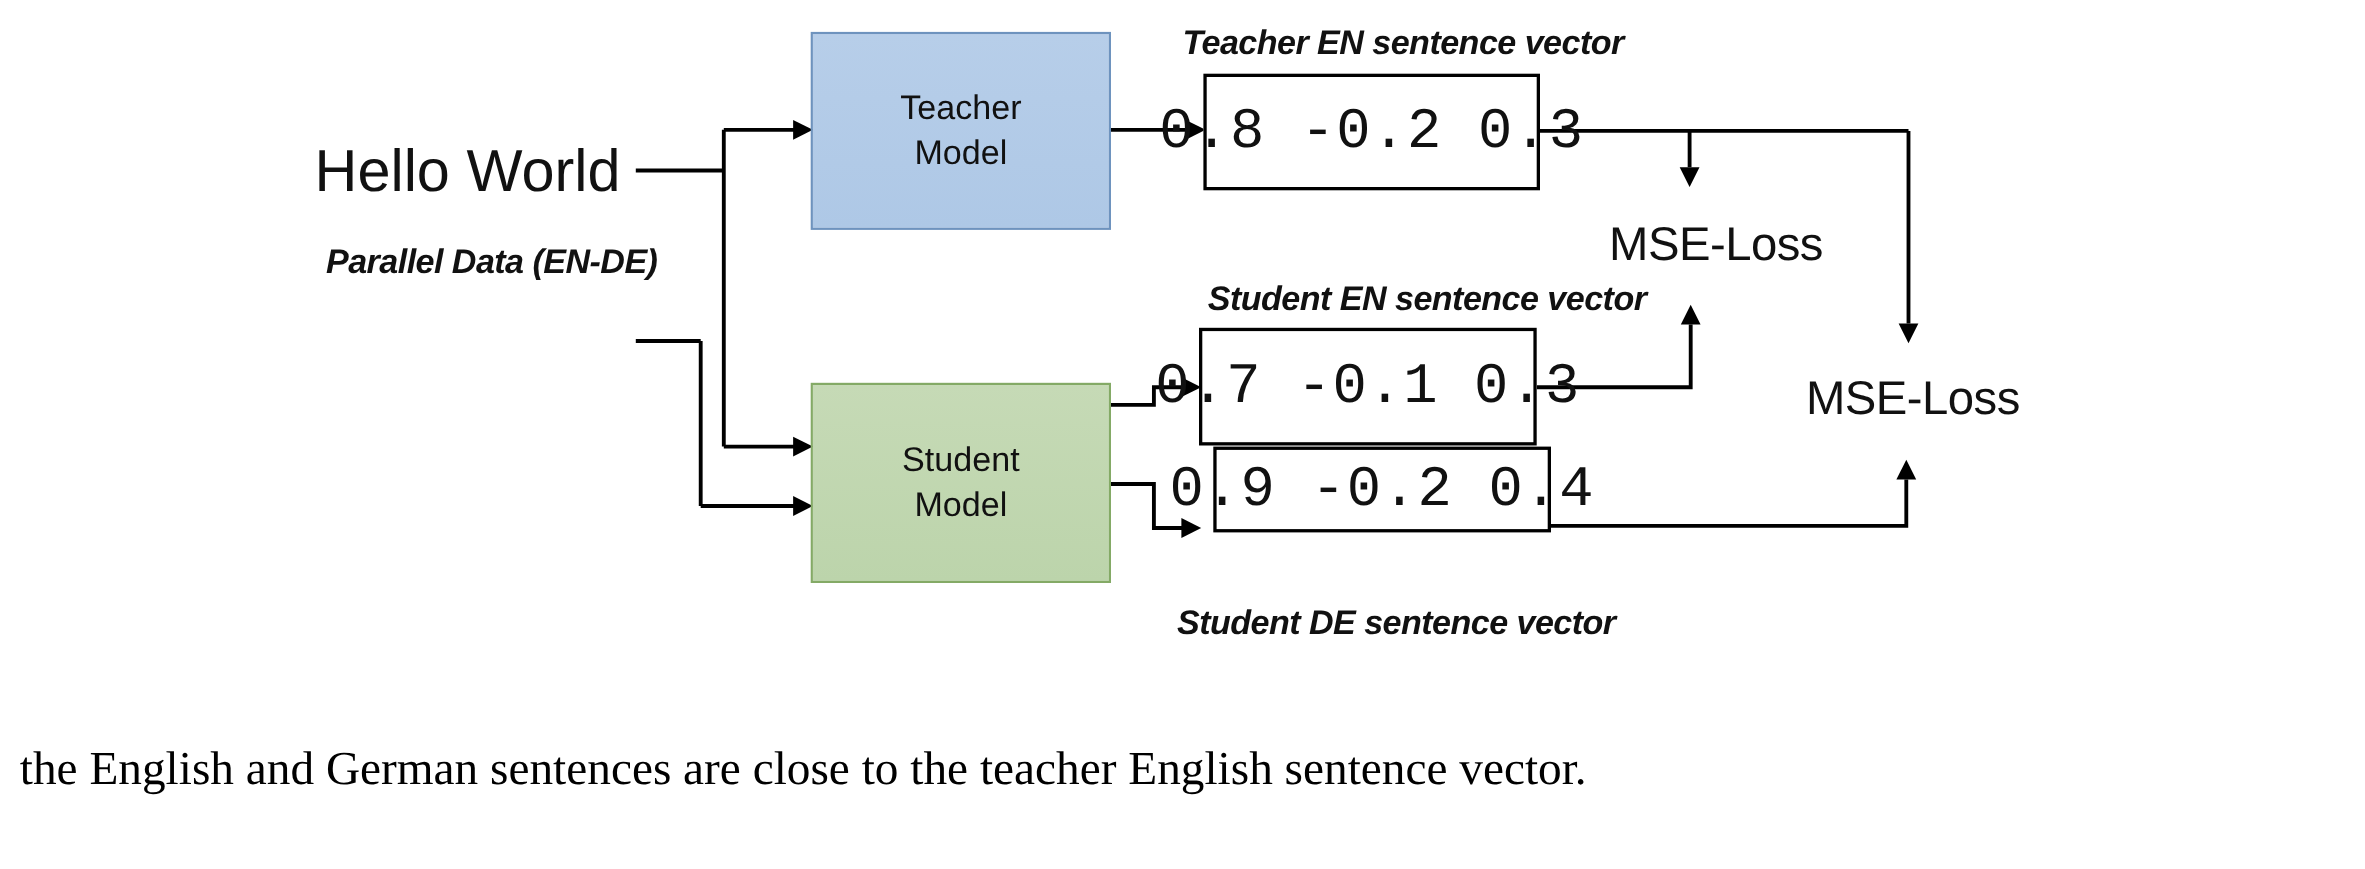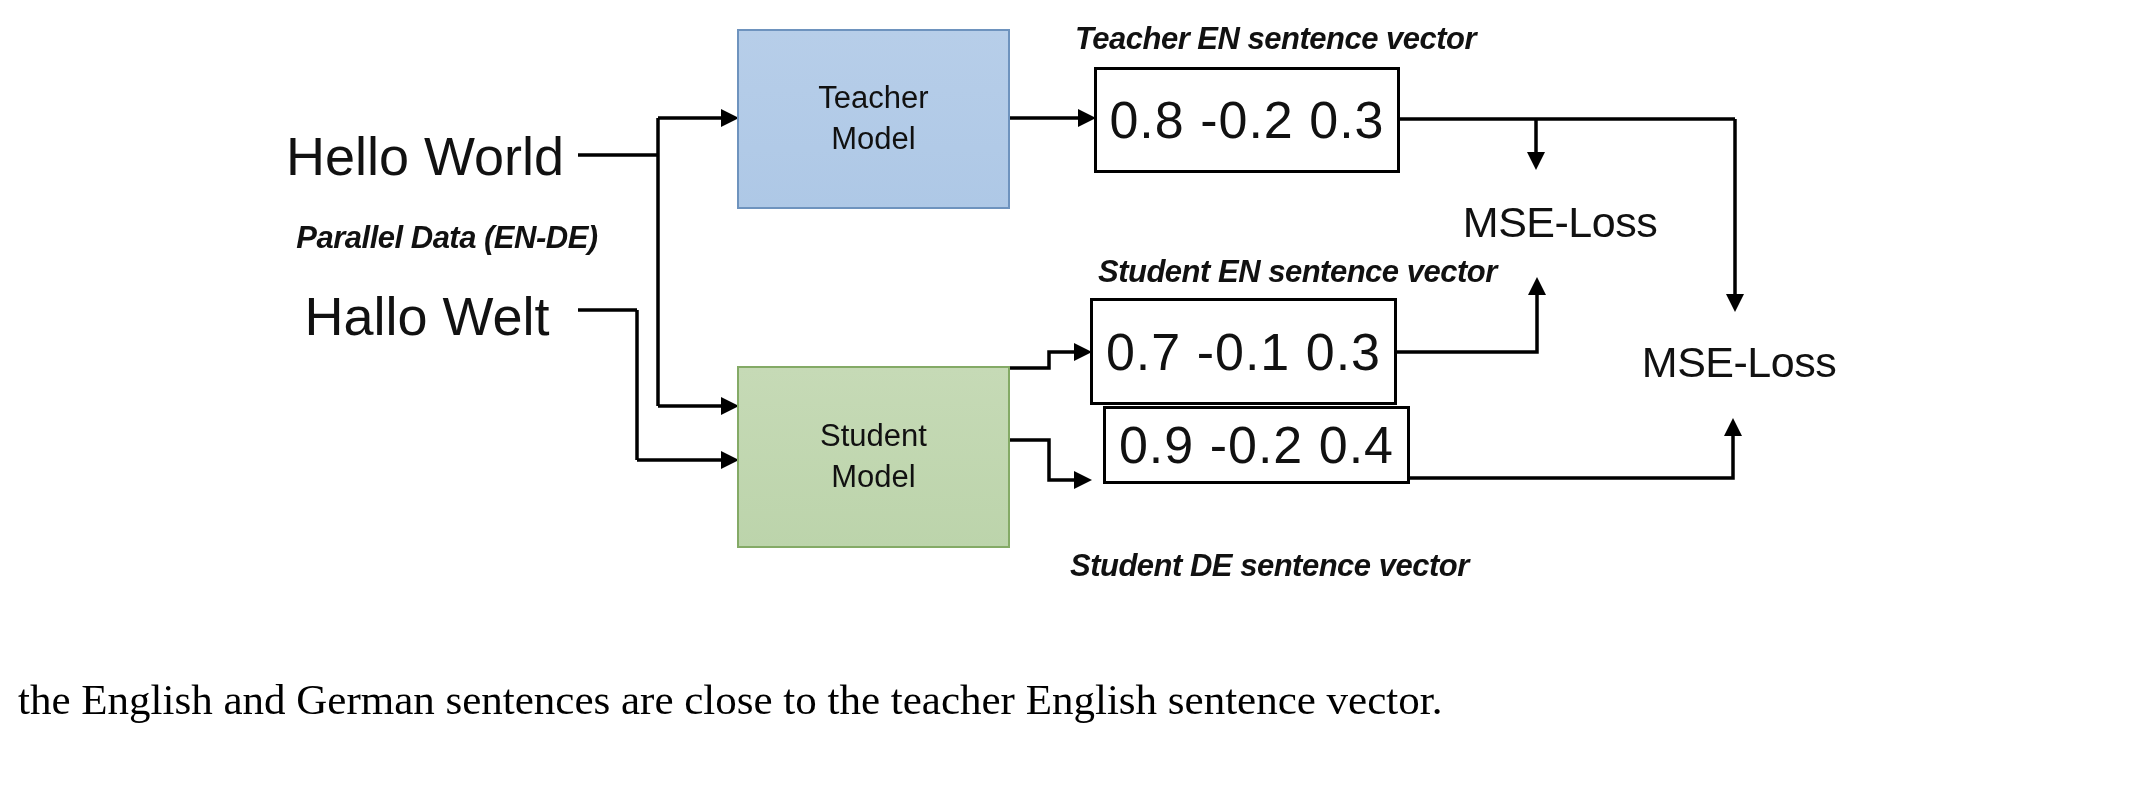--- a/index.html
+++ b/index.html
@@ -23,28 +23,28 @@
   .model-box{
     display:flex;align-items:center;justify-content:center;text-align:center;
     font-size:31px;line-height:1.32;white-space:pre-line;
   }
   #teacher-box{
     left:737px;top:29px;width:273px;height:180px;
     background:linear-gradient(180deg,var(--teacher_fill) 0%,var(--teacher_fill2) 100%);
     border:2px solid var(--teacher_border);
   }
   #student-box{
-    left:737px;top:366px;width:273px;height:182px;
+    left:737px;top:348px;width:273px;height:182px;
     background:linear-gradient(180deg,var(--student_fill) 0%,var(--student_fill2) 100%);
     border:2px solid var(--student_border);
   }
   .vec-box{
     background:var(--background);border:3.5px solid var(--line);
     display:flex;align-items:center;justify-content:center;
-    font-size:52px;white-space:nowrap;letter-spacing:1px;
+    font-size:52px;white-space:nowrap;letter-spacing:1px;font-family:Liberation Mono, monospace;
   }
   #vec-teacher-en{left:1094px;top:67px;width:306px;height:106px;}
   #vec-student-en{left:1090px;top:298px;width:307px;height:107px;}
   #vec-student-de{left:1090px;top:406px;width:307px;height:78px;margin-left:13px;}
   .mse{font-size:43px;font-weight:500;white-space:nowrap;letter-spacing:-0.5px;margin-left:24px;}
   #mse-en{left:1433px;top:198px;width:206px;text-align:center;}
   #mse-de{left:1612px;top:338px;width:206px;text-align:center;}
 
   #hello-world{left:240px;top:127px;width:370px;text-align:center;}
   #parallel-data{left:262px;top:220px;width:370px;text-align:center;}
@@ -92,21 +92,20 @@
     <polygon points="1092,480 1074,471 1074,489"></polygon>
 
     <path d="M1397 352 H1537 V295"></path>
     <polygon points="1537,277 1528,295 1546,295"></polygon>
     <path d="M1397 478 H1733 V436"></path>
     <polygon points="1733,418 1724,436 1742,436"></polygon>
   </svg>
 
   <div class="abs sentence" id="hello-world">Hello World</div>
   <div class="abs ital-label" id="parallel-data">Parallel Data (EN-DE)</div>
-  <div class="abs sentence" id="hallo-welt">Hallo Welt</div>
 
   <div class="abs model-box" id="teacher-box">Teacher
 Model</div>
   <div class="abs model-box" id="student-box">Student
 Model</div>
 
   <div class="abs ital-label" id="label-teacher-en">Teacher EN sentence vector</div>
   <div class="abs ital-label" id="label-student-en">Student EN sentence vector</div>
   <div class="abs ital-label" id="label-student-de">Student DE sentence vector</div>
 

